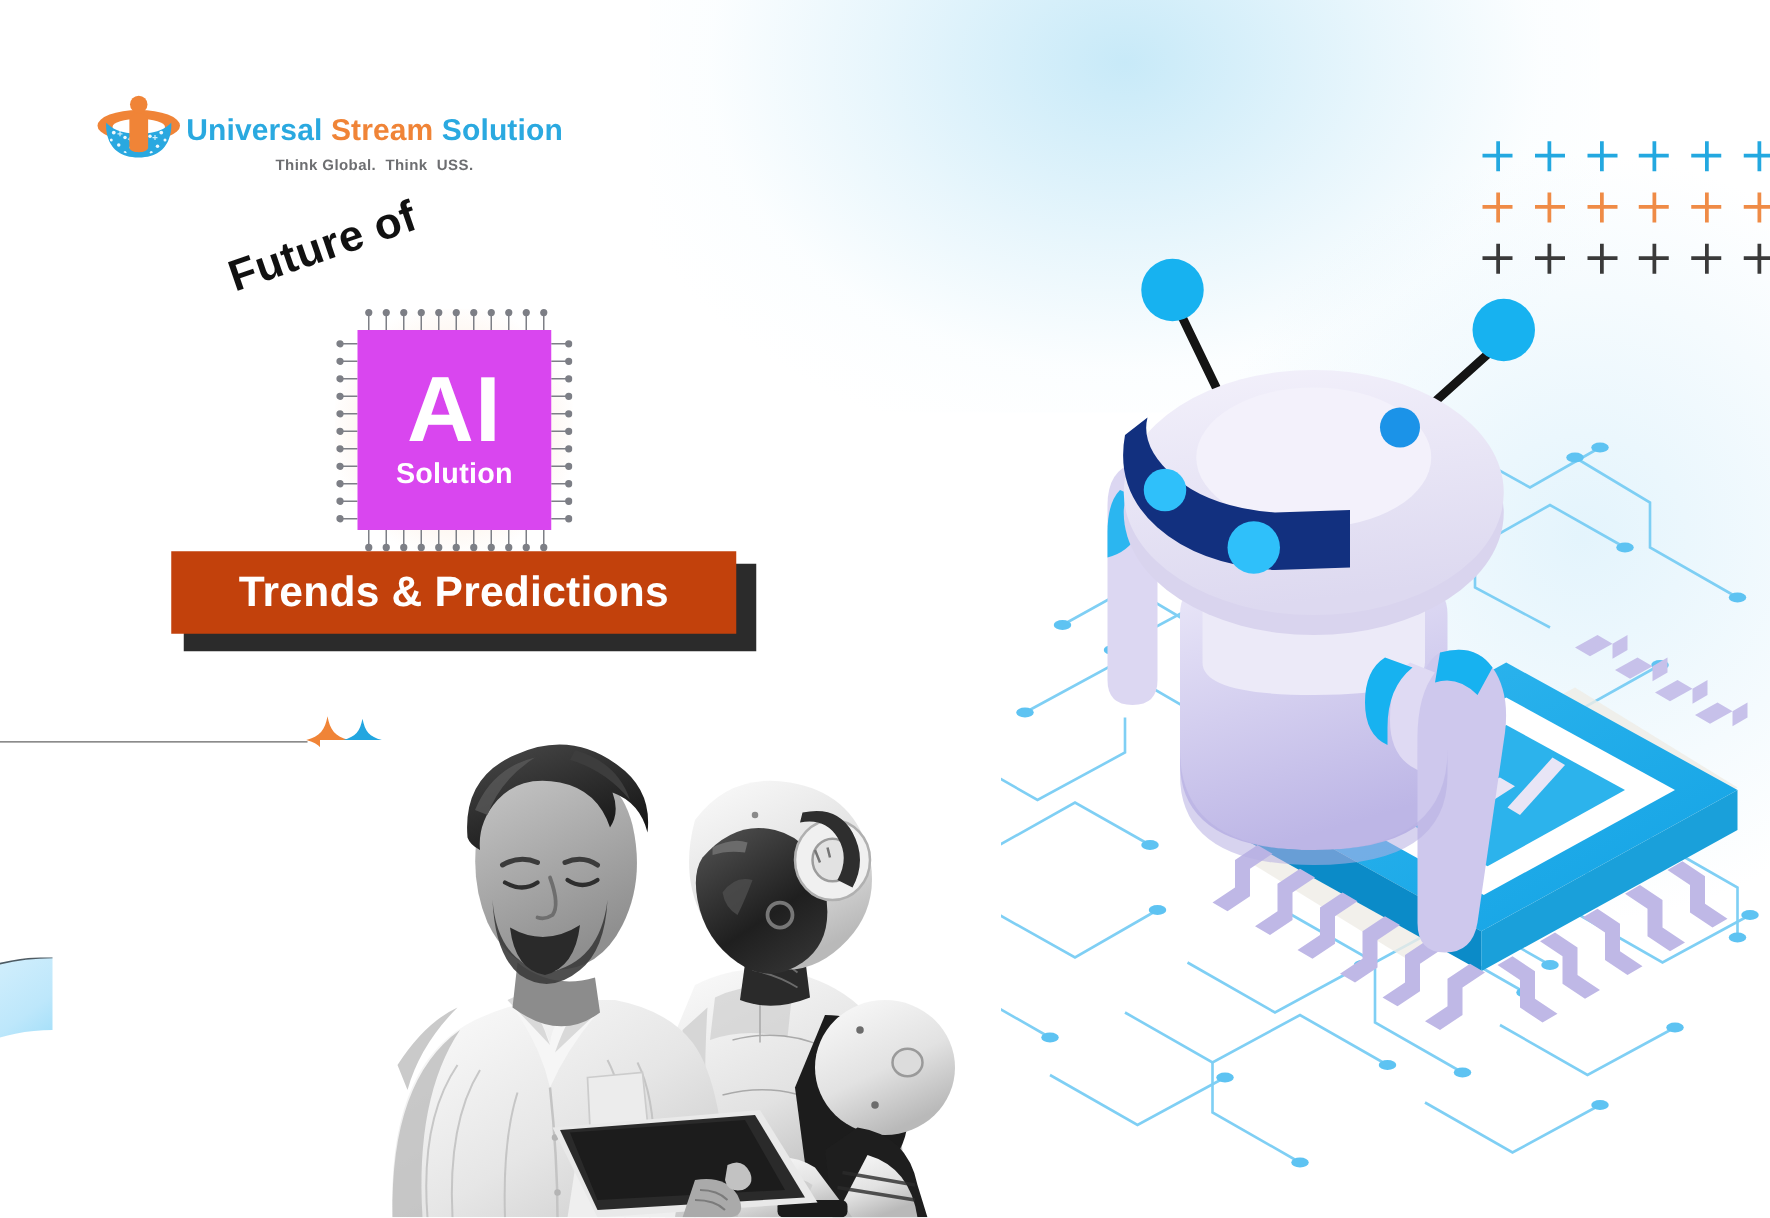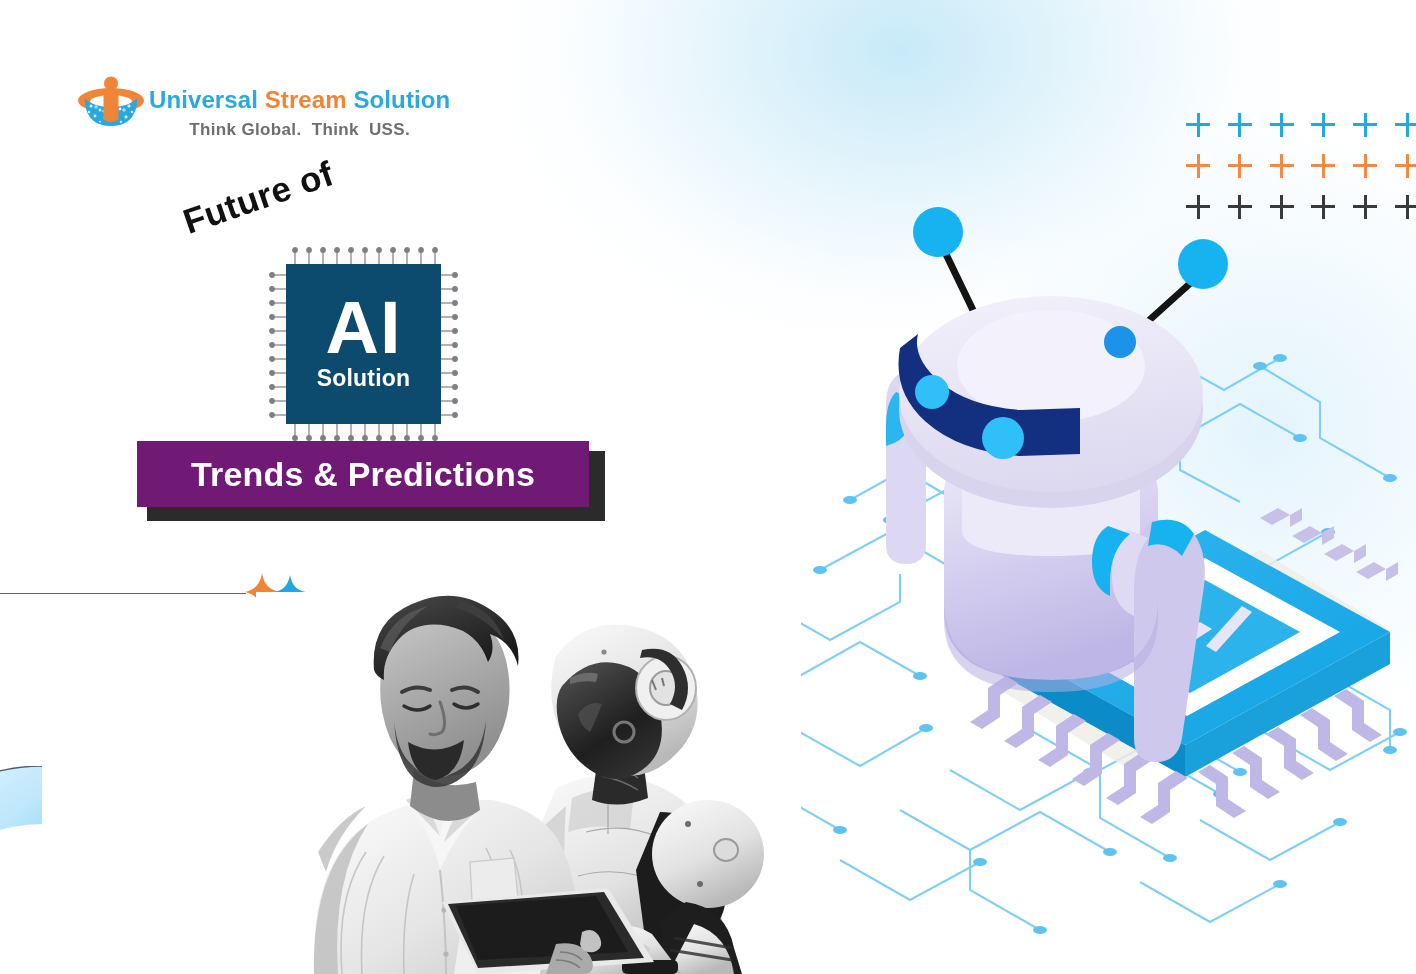--- a/index.html
+++ b/index.html
@@ -34,53 +34,53 @@
 
   
   .logo{position:absolute;left:76px;top:76px;display:flex;align-items:flex-end;gap:3px;}
   .logo-mark{width:70px;height:62px;flex:0 0 auto;}
   .logo-text{display:flex;flex-direction:column;line-height:1;padding-top:2px;}
   .logo-title{font-size:24px;font-weight:700;letter-spacing:.1px;white-space:nowrap;}
   .logo-title .w1{color:#2aa9e0;}
   .logo-title .w2{color:#f08437;}
   .logo-title .w3{color:#2aa9e0;}
   .logo-tag{
-    font-size:17px;font-weight:700;color:#6d6e71;margin-top:9px;
+    font-size:12px;font-weight:700;color:#6d6e71;margin-top:9px;
     letter-spacing:.35px;text-align:center;white-space:pre;
   }
 
   
   .future-of{
     position:absolute;left:178px;top:204px;
     transform:rotate(-19deg);transform-origin:left top;
     font-size:35px;font-weight:700;color:#111;letter-spacing:.5px;
   }
 
   .ai-chip{position:absolute;left:268px;top:247px;width:190px;height:195px;}
   .ai-chip .glow{
     position:absolute;inset:0;
     background:radial-gradient(ellipse at 50% 50%, #fcece0 0%, #fdf2ea 45%, rgba(255,255,255,0) 74%);
     border-radius:14px;
   }
   .ai-chip svg{position:absolute;inset:0;}
   .ai-chip .core{
-    position:absolute;left:18px;top:17px;width:155px;height:160px;background:#0c4a6e;
+    position:absolute;left:18px;top:17px;width:155px;height:160px;background:#d946ef;
     display:flex;flex-direction:column;align-items:center;justify-content:center;
   }
   .ai-chip .core .big{
     color:#fff;font-size:74px;font-weight:700;line-height:.92;letter-spacing:1px;margin-top:-4px;
   }
   .ai-chip .core .sub{
     color:#fff;font-size:23px;font-weight:600;line-height:1;margin-top:4px;letter-spacing:.2px;
   }
 
   .banner-wrap{position:absolute;left:137px;top:441px;width:458px;height:72px;}
   .banner-shadow{position:absolute;left:10px;top:10px;width:458px;height:70px;background:#2b2b2b;}
   .banner{
-    position:absolute;left:0;top:0;width:452px;height:66px;background:#701a75;
+    position:absolute;left:0;top:0;width:452px;height:66px;background:#c2410c;
     display:flex;align-items:center;justify-content:center;
   }
   .banner span{color:#fff;font-size:34px;font-weight:700;letter-spacing:.2px;}
 
   
   .plus-grid{position:absolute;left:1186px;top:104px;width:224px;height:124px;}
   .plus-row{display:flex;gap:27px;height:41px;align-items:center;}
   .plus{width:24px;height:24px;position:relative;}
   .plus::before,.plus::after{content:"";position:absolute;background:currentColor;}
   .plus::before{left:0;top:10.5px;width:24px;height:3px;}

